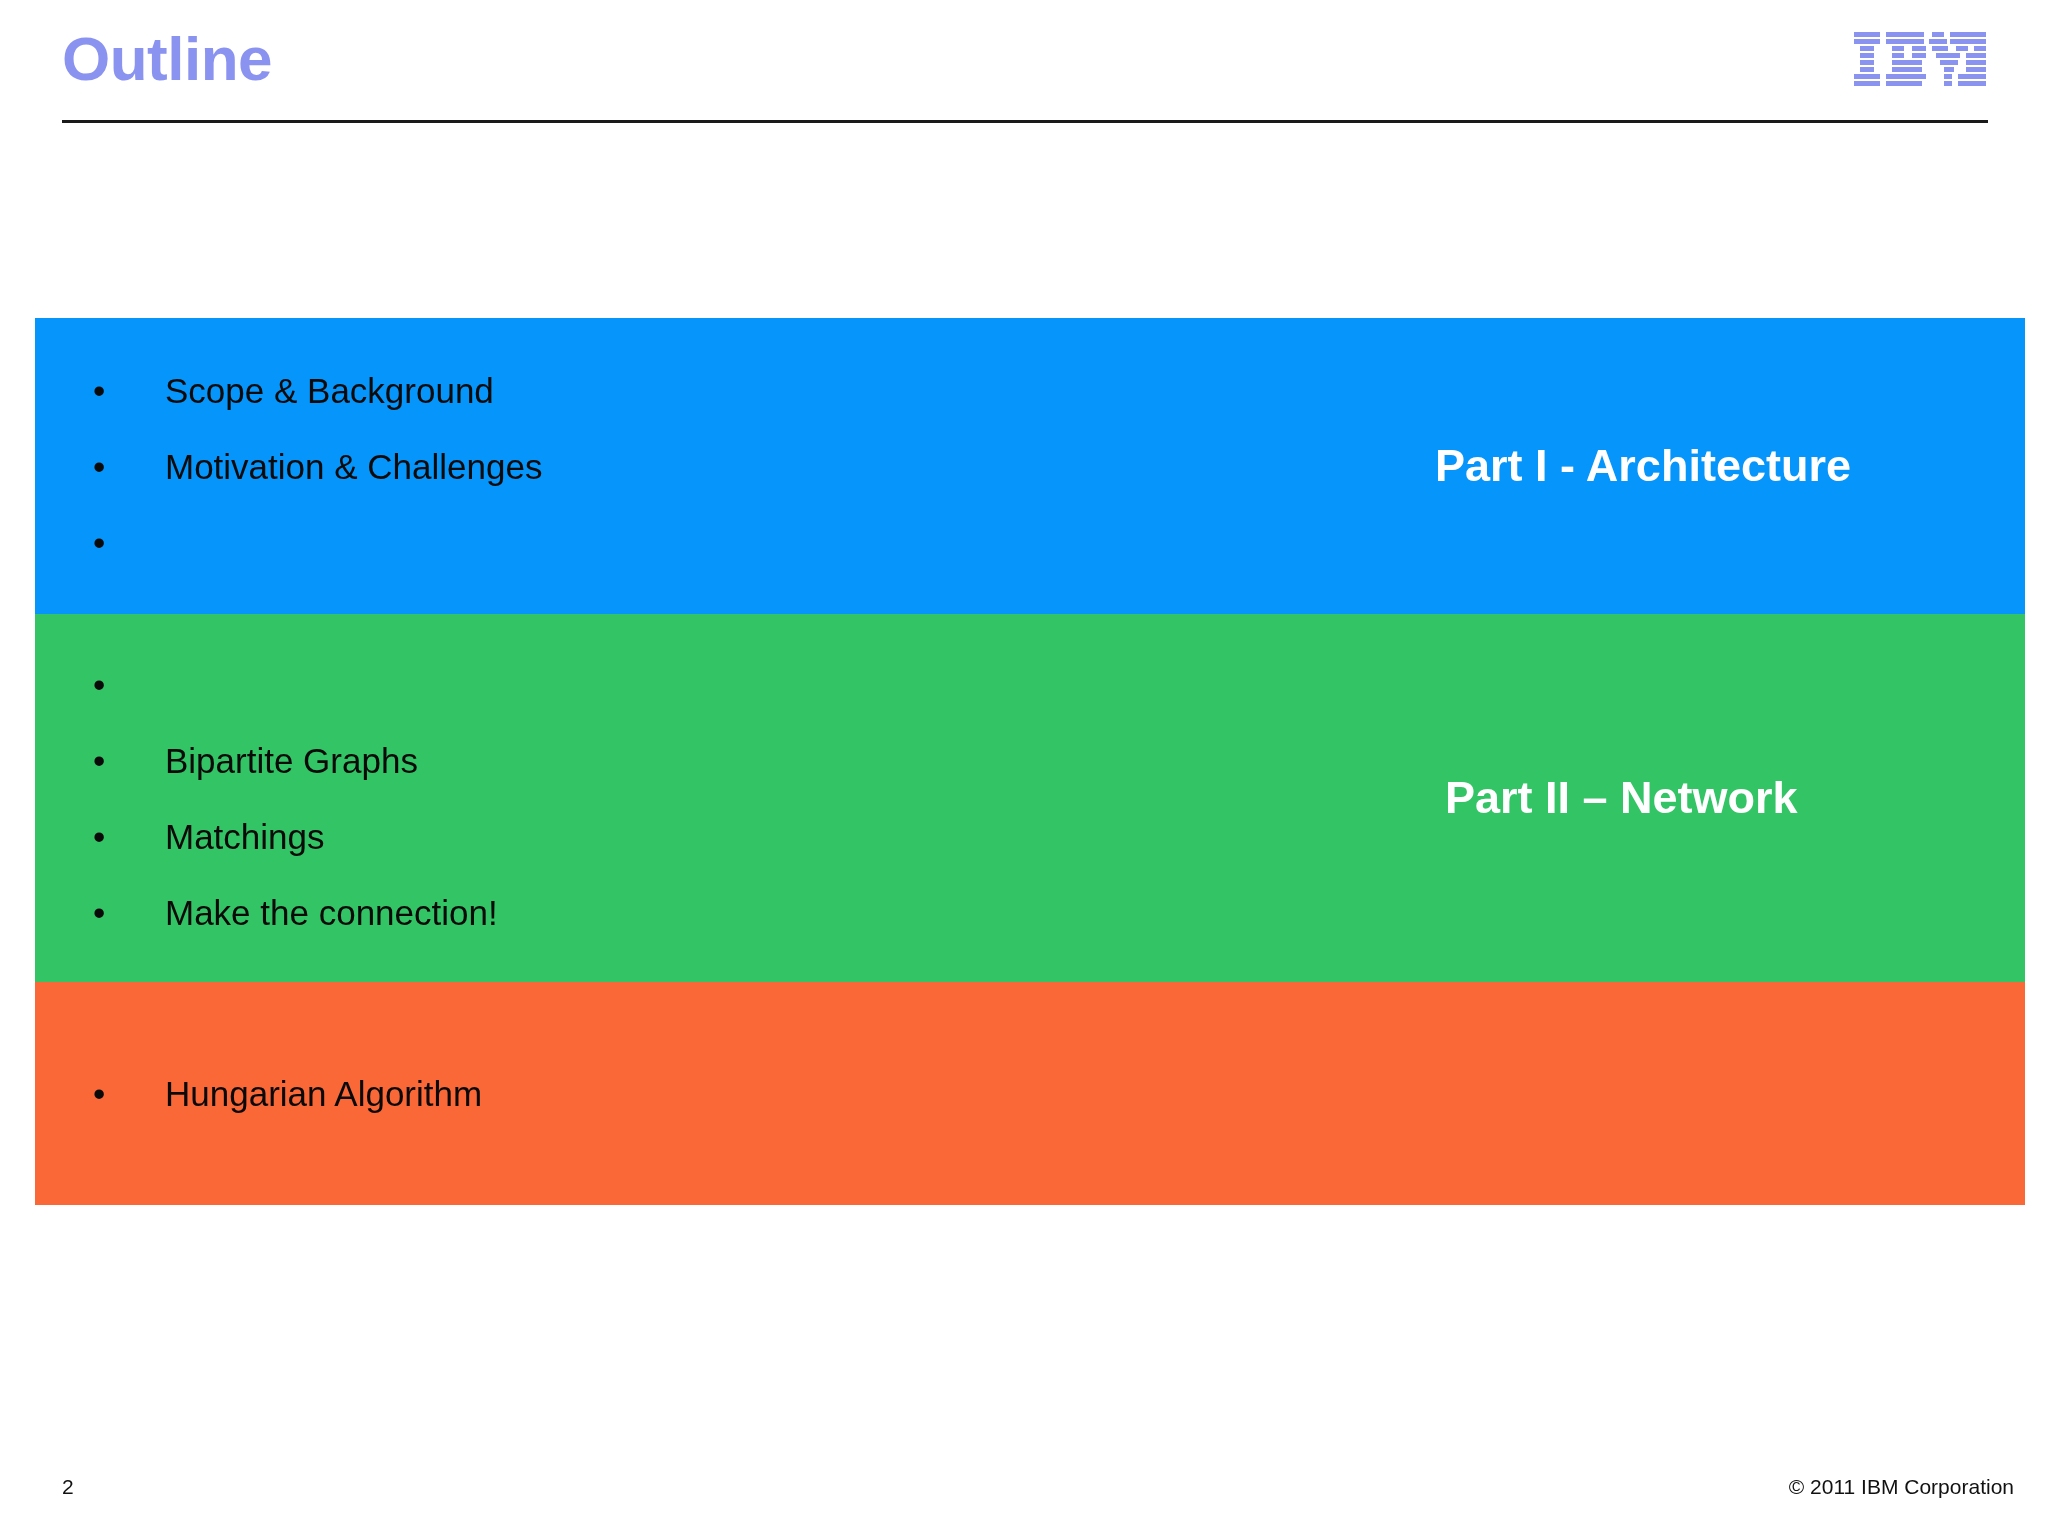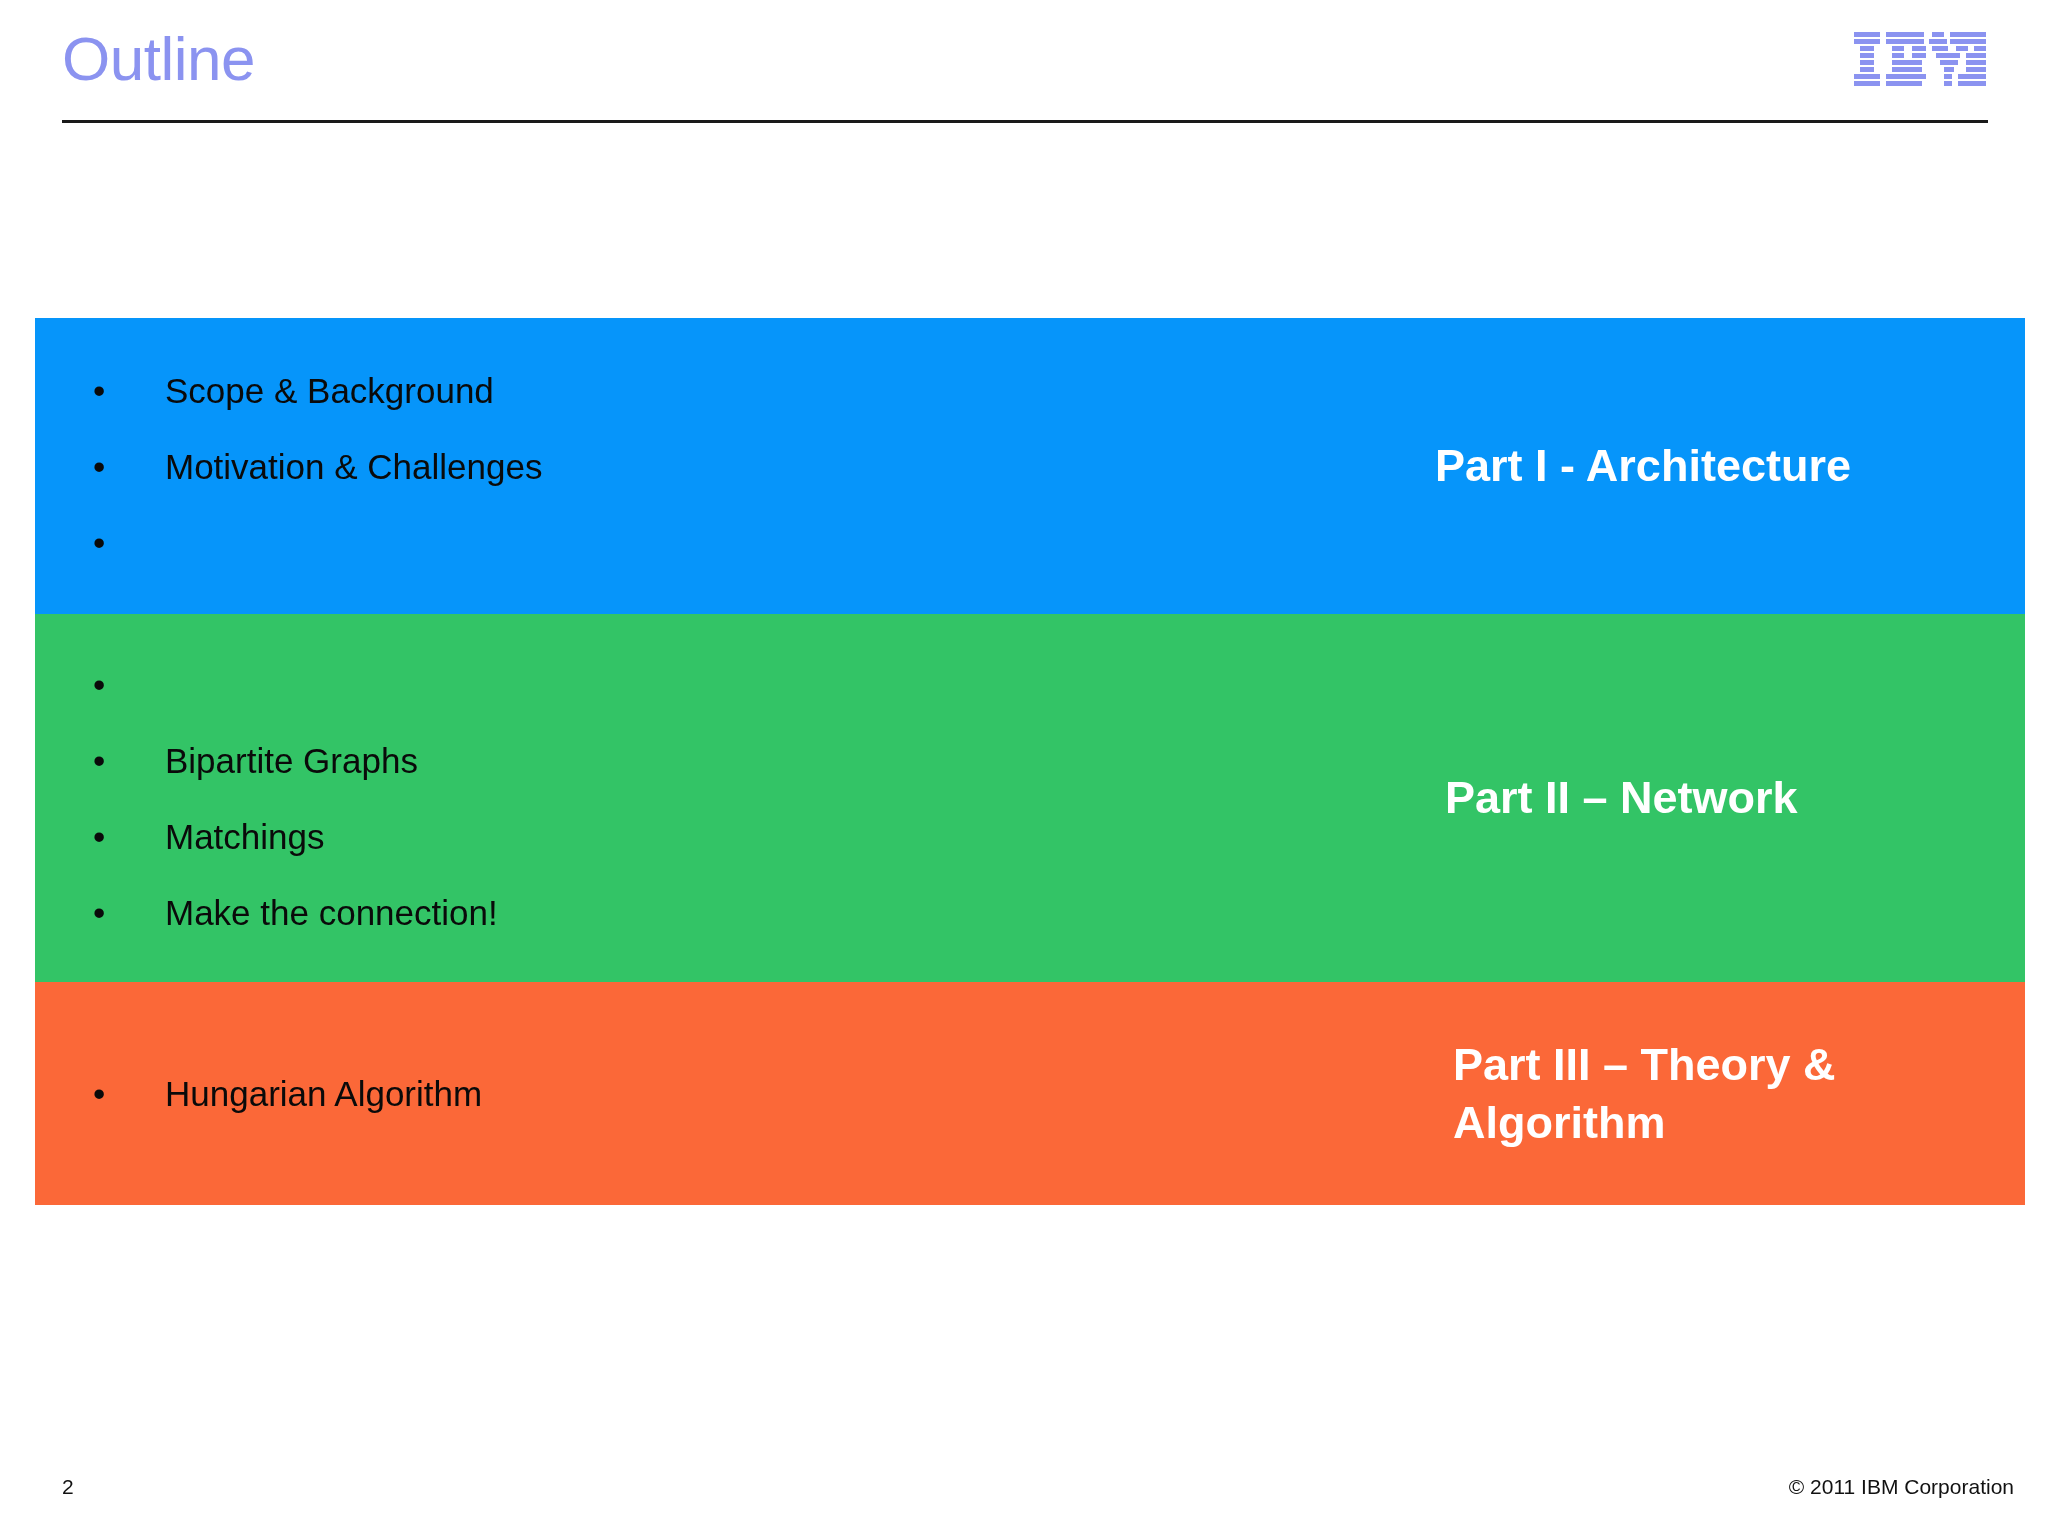--- a/index.html
+++ b/index.html
@@ -19,21 +19,21 @@
   }
 
   
   .slide-title {
     position: absolute;
     left: 62px;
     top: 28px;
     font-size: 62px;
     line-height: 1.0;
     color: #8b93f0;
-    font-weight: 400;
+    font-weight: 700;
     letter-spacing: -0.5px;
     white-space: nowrap;
   }
   .header-rule {
     position: absolute;
     left: 62px;
     top: 120px;
     width: 1926px;
     height: 3px;
     background: #1a1a1a;
@@ -223,21 +223,20 @@
       <div class="band-label">Part II – Network</div>
     </div>
 
     <div class="band band-orange">
       <div class="band-bullets">
         <div class="bullet-row">
           <span class="bullet-dot">•</span>
           <span class="bullet-text">Hungarian Algorithm</span>
         </div>
       </div>
-      <div class="band-label">Part III – Theory &amp; Algorithm</div>
     </div>
 
   </div>
 
   <div class="page-number">2</div>
   <div class="copyright">© 2011 IBM Corporation</div>
 
 </div>
 
 </body></html>

